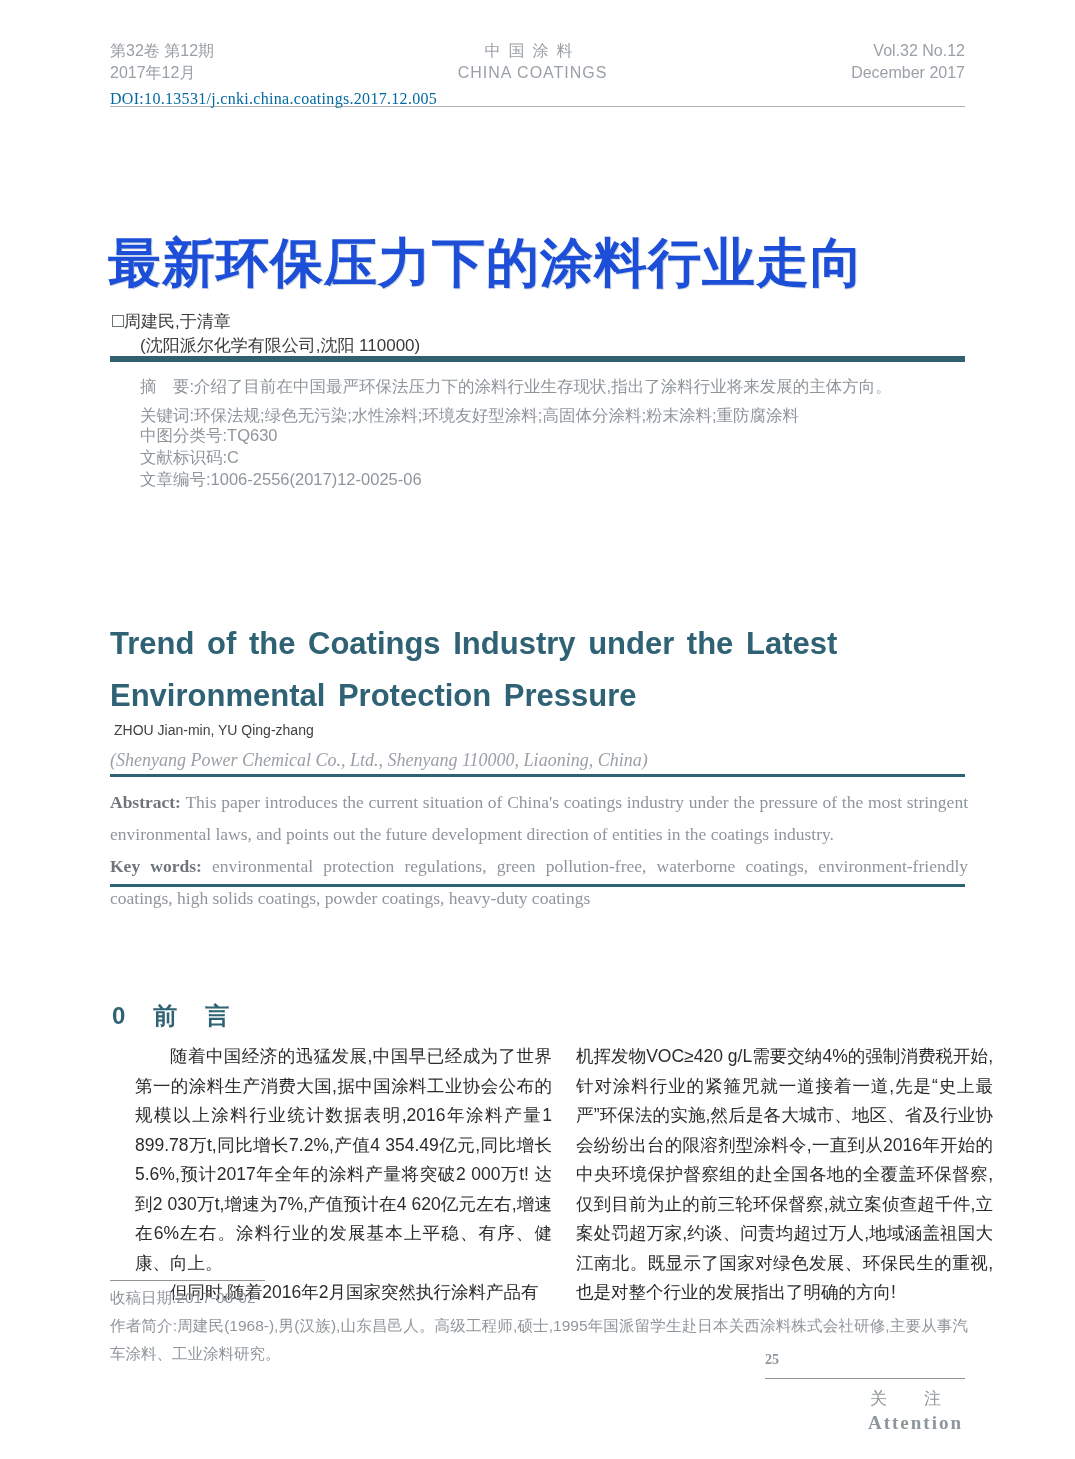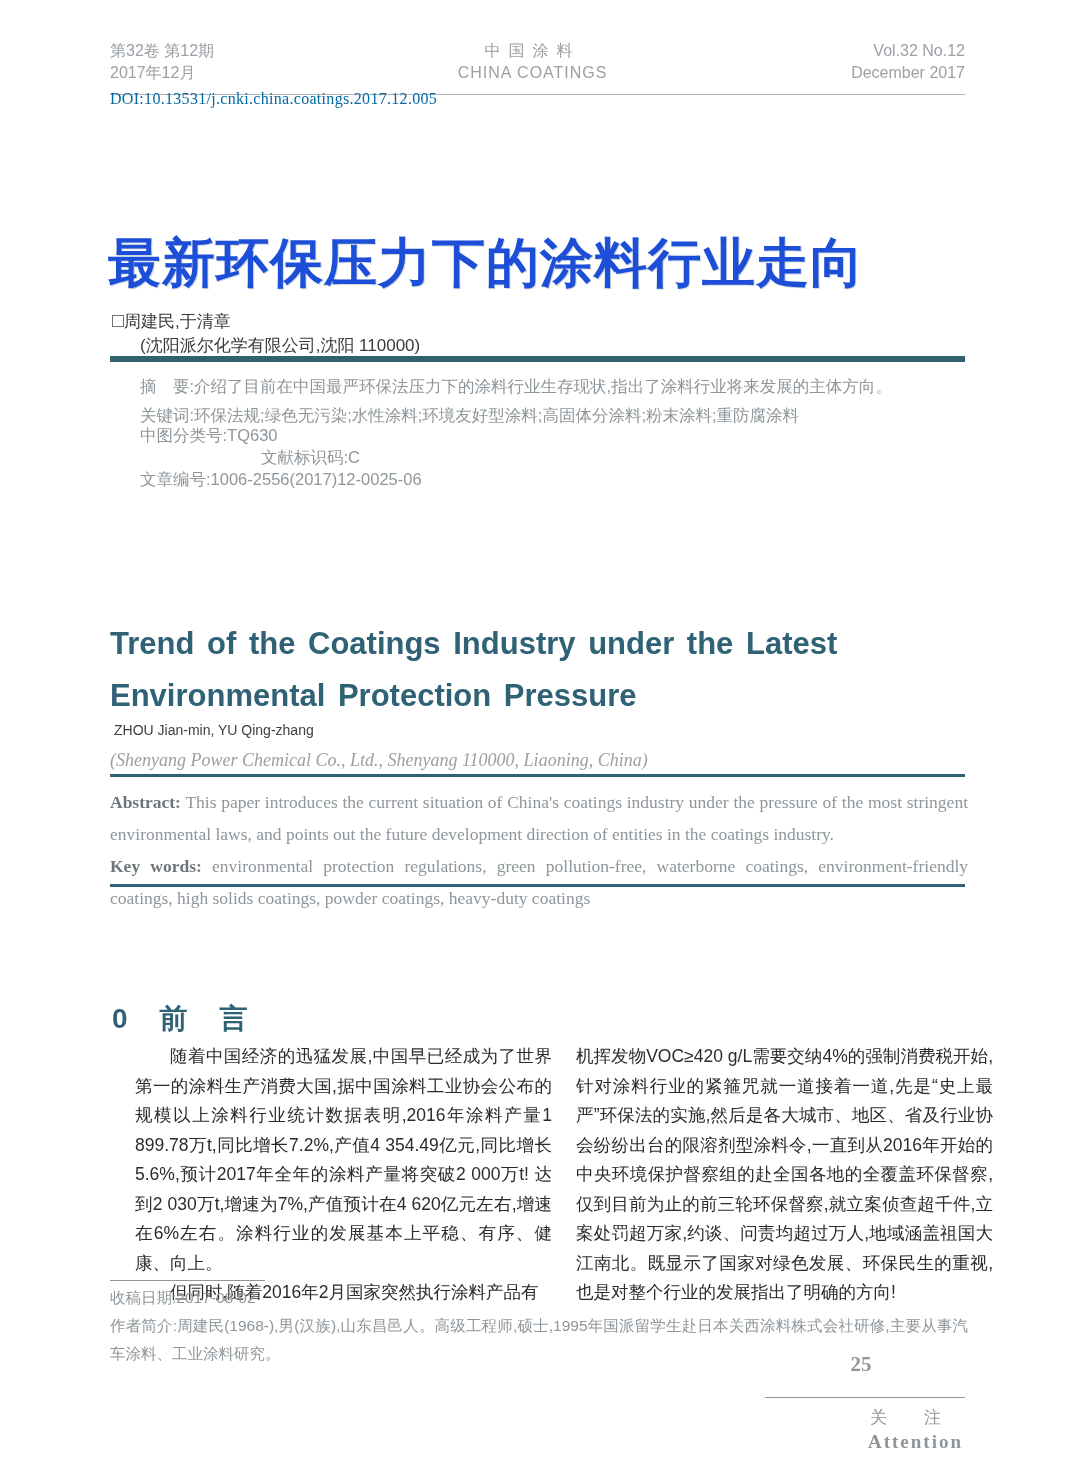--- a/index.html
+++ b/index.html
@@ -12,21 +12,21 @@
     background: #ffffff;
     overflow: hidden;
   }
   .abs { position: absolute; }
 
   
   .journal-header {
     top: 40px; left: 110px; width: 855px;
     display: flex; justify-content: space-between;
     color: #9aa0a6; font-size: 16px; line-height: 22px;
-    padding-bottom: 10px;
+    padding-bottom: 22px;
     border-bottom: 1px solid #aeb4b8;
   }
   .jh-left { text-align: left; }
   .jh-center { text-align: center; }
   .jh-center .cn { letter-spacing: 8px; }
   .jh-center .en { letter-spacing: 1px; }
   .jh-right { text-align: right; }
 
   .doi-line {
     top: 90px; left: 110px;
@@ -65,21 +65,21 @@
     top: 372px; left: 140px; width: 800px;
     color: #8f969b; font-size: 16.5px; line-height: 29px;
   }
   .clc-row {
     top: 425px; left: 140px; width: 800px;
     color: #8f969b; font-size: 16.5px;
     display: flex;
     flex-direction: column;
   }
   .clc-row .clc { width: 315px; }
-  .clc-row .doc-code { width: 220px; text-align: right; }
+  .clc-row .doc-code { width: 220px; }
   .clc-row .article-id { flex: 1; }
 
   
   .title-en {
     top: 618px; left: 110px; width: 855px;
     color: #2f6274; font-size: 31px; font-weight: bold;
     line-height: 52px; letter-spacing: 0px;
     word-spacing: 4px;
   }
   .authors-en {
@@ -97,21 +97,21 @@
     font-family: "Liberation Serif", serif;
     color: #8f969b; font-size: 17.5px; line-height: 32px;
     text-align: justify;
   }
   .abstract-en-block b { color: #6e757a; font-weight: bold; }
   .rule-teal-2 { top: 884px; left: 110px; width: 855px; height: 3px; background: #2f6274; }
 
   
   .section-heading {
     top: 1000px; left: 112px;
-    color: #2f6274; font-size: 28px; font-weight: bold;
+    color: #2f6274; font-size: 24px; font-weight: bold;
     letter-spacing: 2px;
   }
   .body-columns {
     top: 1042px; left: 110px; width: 858px;
     display: flex; gap: 24px; margin-left: 25px;
   }
   .body-col {
     width: 417px;
     color: #2b2b2b; font-size: 17.5px; line-height: 29.5px;
     text-align: justify;
@@ -126,22 +126,22 @@
     text-align: justify;
   }
 
   
   .page-marker {
     top: 1352px; left: 765px; width: 200px;
     color: #8f969b;
   }
   .page-number {
     font-family: "Liberation Serif", serif;
-    font-size: 21px; font-weight: bold;
-    text-align: center; padding-right: 8px; padding-bottom: 20px;
+    font-size: 14px; font-weight: bold;
+    text-align: left; padding-right: 8px; padding-bottom: 10px;
     border-bottom: 1px solid #8f969b;
   }
   .column-cn {
     margin-top: 8px;
     font-size: 17px; letter-spacing: 10px;
     text-align: right; padding-right: 14px;
   }
   .column-en {
     font-family: "Liberation Serif", serif;
     font-size: 19px; font-weight: bold; letter-spacing: 2px;

